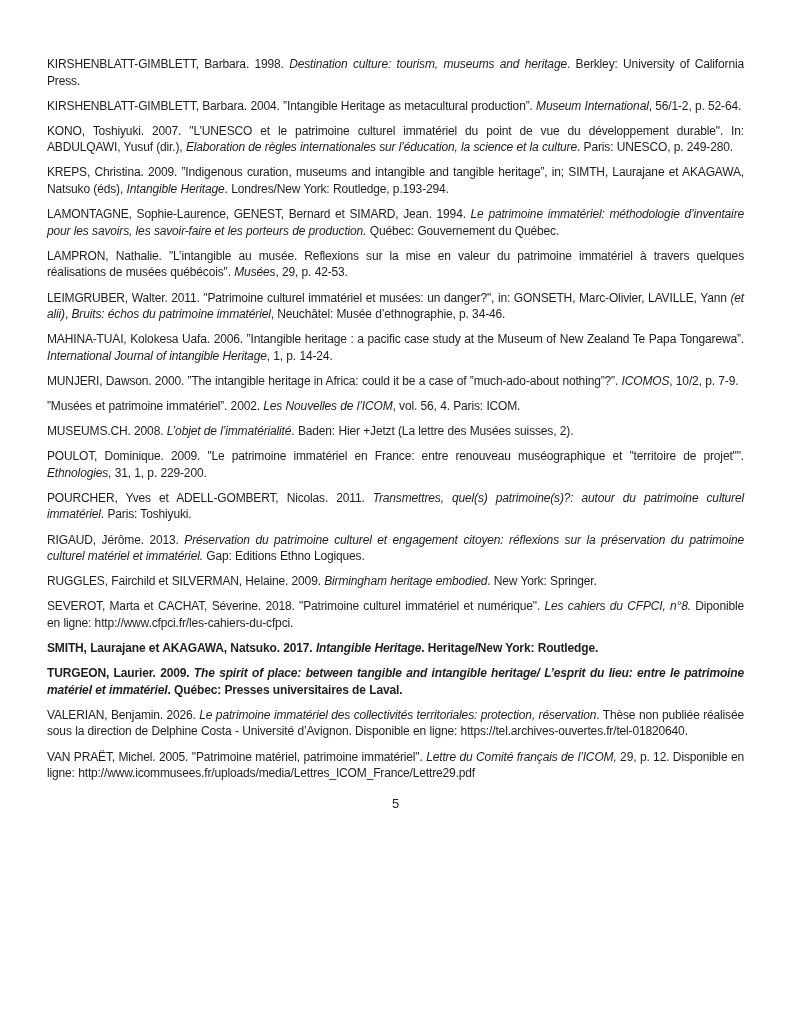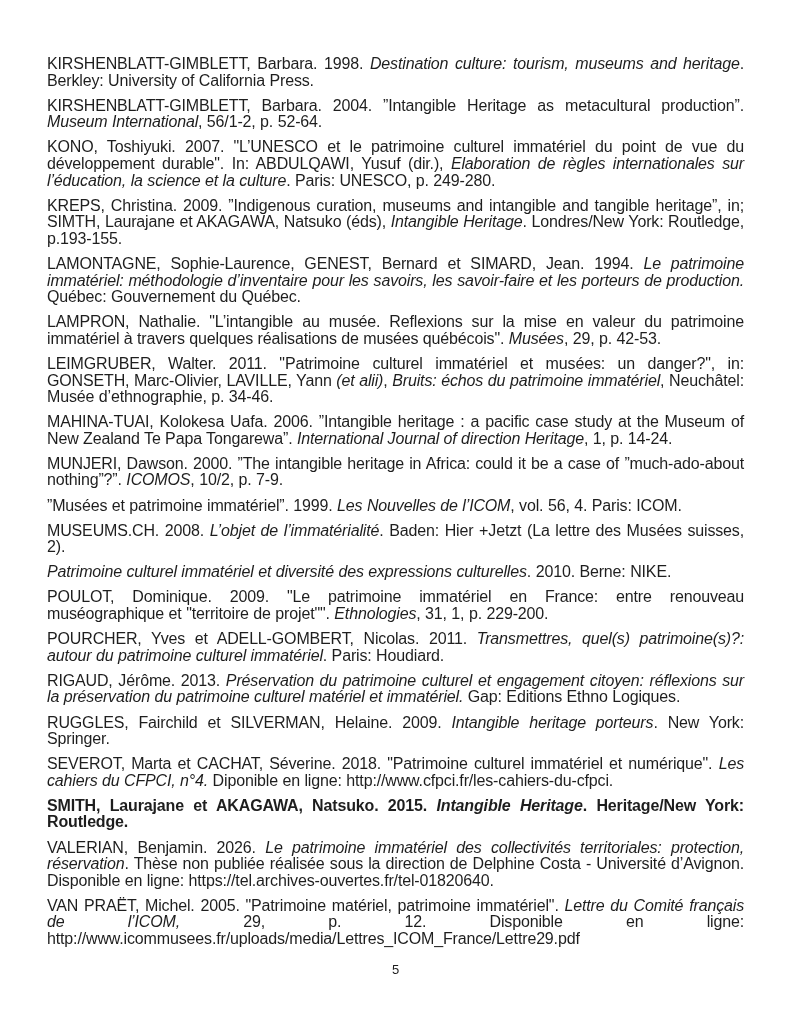--- a/index.html
+++ b/index.html
@@ -16,21 +16,21 @@
   }
   .page {
     box-sizing: border-box;
     width: 791px;
     height: 1023px;
     padding: 56px 47px 0 47px;
     background: #ffffff;
   }
   .refs p.ref {
     margin: 0 0 8.5px 0;
-    font-size: 16px;
+    font-size: 12px;
     line-height: 16.6px;
     text-align: justify;
     letter-spacing: -0.15px;
     word-spacing: 0.2px;
   }
   .seg-i  { font-style: italic; }
   .seg-b  { font-weight: bold; }
   .seg-bi { font-weight: bold; font-style: italic; }
   .page-number {
     margin-top: 14px;
@@ -41,32 +41,32 @@
   }
 </style>
 </head>
 <body>
 
 <div class="page">
   <div class="refs">
       <p class="ref"><span>KIRSHENBLATT-GIMBLETT, Barbara. 1998. </span><span class="seg-i">Destination culture: tourism, museums and heritage</span><span>. Berkley: University of California Press.</span></p>
       <p class="ref"><span>KIRSHENBLATT-GIMBLETT, Barbara. 2004. ”Intangible Heritage as metacultural production”. </span><span class="seg-i">Museum International</span><span>, 56/1-2, p. 52-64.</span></p>
       <p class="ref"><span>KONO, Toshiyuki. 2007. "L’UNESCO et le patrimoine culturel immatériel du point de vue du développement durable". In: ABDULQAWI, Yusuf (dir.), </span><span class="seg-i">Elaboration de règles internationales sur l’éducation, la science et la culture</span><span>. Paris: UNESCO, p. 249-280.</span></p>
-      <p class="ref"><span>KREPS, Christina. 2009. ”Indigenous curation, museums and intangible and tangible heritage”, in; SIMTH, Laurajane et AKAGAWA, Natsuko (éds), </span><span class="seg-i">Intangible Heritage</span><span>. Londres/New York: Routledge, p.193-155.</span></p>
+      <p class="ref"><span>KREPS, Christina. 2009. ”Indigenous curation, museums and intangible and tangible heritage”, in; SIMTH, Laurajane et AKAGAWA, Natsuko (éds), </span><span class="seg-i">Intangible Heritage</span><span>. Londres/New York: Routledge, p.193-294.</span></p>
       <p class="ref"><span>LAMONTAGNE, Sophie-Laurence, GENEST, Bernard et SIMARD, Jean. 1994. </span><span class="seg-i">Le patrimoine immatériel: méthodologie d’inventaire pour les savoirs, les savoir-faire et les porteurs de production.</span><span> Québec: Gouvernement du Québec.</span></p>
       <p class="ref"><span>LAMPRON, Nathalie. "L’intangible au musée. Reflexions sur la mise en valeur du patrimoine immatériel à travers quelques réalisations de musées québécois". </span><span class="seg-i">Musées</span><span>, 29, p. 42-53.</span></p>
       <p class="ref"><span>LEIMGRUBER, Walter. 2011. "Patrimoine culturel immatériel et musées: un danger?", in: GONSETH, Marc-Olivier, LAVILLE, Yann </span><span class="seg-i">(et alii)</span><span>, </span><span class="seg-i">Bruits: échos du patrimoine immatériel</span><span>, Neuchâtel: Musée d’ethnographie, p. 34-46.</span></p>
-      <p class="ref"><span>MAHINA-TUAI, Kolokesa Uafa. 2006. ”Intangible heritage : a pacific case study at the Museum of New Zealand Te Papa Tongarewa”. </span><span class="seg-i">International Journal of direction Heritage</span><span>, 1, p. 14-24.</span></p>
+      <p class="ref"><span>MAHINA-TUAI, Kolokesa Uafa. 2006. ”Intangible heritage : a pacific case study at the Museum of New Zealand Te Papa Tongarewa”. </span><span class="seg-i">International Journal of intangible Heritage</span><span>, 1, p. 14-24.</span></p>
       <p class="ref"><span>MUNJERI, Dawson. 2000. ”The intangible heritage in Africa: could it be a case of ”much-ado-about nothing”?”. </span><span class="seg-i">ICOMOS</span><span>, 10/2, p. 7-9.</span></p>
-      <p class="ref"><span>”Musées et patrimoine immatériel”. 1999. </span><span class="seg-i">Les Nouvelles de l’ICOM</span><span>, vol. 56, 4. Paris: ICOM.</span></p>
+      <p class="ref"><span>”Musées et patrimoine immatériel”. 2002. </span><span class="seg-i">Les Nouvelles de l’ICOM</span><span>, vol. 56, 4. Paris: ICOM.</span></p>
       <p class="ref"><span>MUSEUMS.CH. 2008. </span><span class="seg-i">L’objet de l’immatérialité</span><span>. Baden: Hier +Jetzt (La lettre des Musées suisses, 2).</span></p>
-      <p class="ref"><span class="seg-i">Patrimoine culturel immatériel et diversité des expressions culturelles</span><span>. 2010. Berne: NIKE.</span></p>
       <p class="ref"><span>POULOT, Dominique. 2009. "Le patrimoine immatériel en France: entre renouveau muséographique et "territoire de projet"". </span><span class="seg-i">Ethnologies</span><span>, 31, 1, p. 229-200.</span></p>
-      <p class="ref"><span>POURCHER, Yves et ADELL-GOMBERT, Nicolas. 2011. </span><span class="seg-i">Transmettres, quel(s) patrimoine(s)?: autour du patrimoine culturel immatériel</span><span>. Paris: Houdiard.</span></p>
+      <p class="ref"><span>POURCHER, Yves et ADELL-GOMBERT, Nicolas. 2011. </span><span class="seg-i">Transmettres, quel(s) patrimoine(s)?: autour du patrimoine culturel immatériel</span><span>. Paris: Toshiyuki.</span></p>
       <p class="ref"><span>RIGAUD, Jérôme. 2013. </span><span class="seg-i">Préservation du patrimoine culturel et engagement citoyen: réflexions sur la préservation du patrimoine culturel matériel et immatériel.</span><span> Gap: Editions Ethno Logiques.</span></p>
-      <p class="ref"><span>RUGGLES, Fairchild et SILVERMAN, Helaine. 2009. </span><span class="seg-i">Intangible heritage porteurs</span><span>. New York: Springer.</span></p>
-      <p class="ref"><span>SEVEROT, Marta et CACHAT, Séverine. 2018. "Patrimoine culturel immatériel et numérique". </span><span class="seg-i">Les cahiers du CFPCI, n°4.</span><span> Diponible en ligne: http://www.cfpci.fr/les-cahiers-du-cfpci.</span></p>
-      <p class="ref"><span class="seg-b">SMITH, Laurajane et AKAGAWA, Natsuko. 2015. </span><span class="seg-bi">Intangible Heritage</span><span class="seg-b">. Heritage/New York: Routledge.</span></p>
+      <p class="ref"><span>RUGGLES, Fairchild et SILVERMAN, Helaine. 2009. </span><span class="seg-i">Birmingham heritage embodied</span><span>. New York: Springer.</span></p>
+      <p class="ref"><span>SEVEROT, Marta et CACHAT, Séverine. 2018. "Patrimoine culturel immatériel et numérique". </span><span class="seg-i">Les cahiers du CFPCI, n°8.</span><span> Diponible en ligne: http://www.cfpci.fr/les-cahiers-du-cfpci.</span></p>
+      <p class="ref"><span class="seg-b">SMITH, Laurajane et AKAGAWA, Natsuko. 2017. </span><span class="seg-bi">Intangible Heritage</span><span class="seg-b">. Heritage/New York: Routledge.</span></p>
+      <p class="ref"><span class="seg-b">TURGEON, Laurier. 2009. </span><span class="seg-bi">The spirit of place: between tangible and intangible heritage/ L’esprit du lieu: entre le patrimoine matériel et immatériel</span><span class="seg-b">. Québec: Presses universitaires de Laval.</span></p>
       <p class="ref"><span>VALERIAN, Benjamin. 2026. </span><span class="seg-i">Le patrimoine immatériel des collectivités territoriales: protection, réservation</span><span>. Thèse non publiée réalisée sous la direction de Delphine Costa - Université d’Avignon. Disponible en ligne: https://tel.archives-ouvertes.fr/tel-01820640.</span></p>
       <p class="ref"><span>VAN PRAËT, Michel. 2005. "Patrimoine matériel, patrimoine immatériel". </span><span class="seg-i">Lettre du Comité français de l’ICOM,</span><span> 29, p. 12. Disponible en ligne: http://www.icommusees.fr/uploads/media/Lettres_ICOM_France/Lettre29.pdf</span></p>
     </div>
   <div class="page-number">5</div>
 </div>
 
 </body></html>

